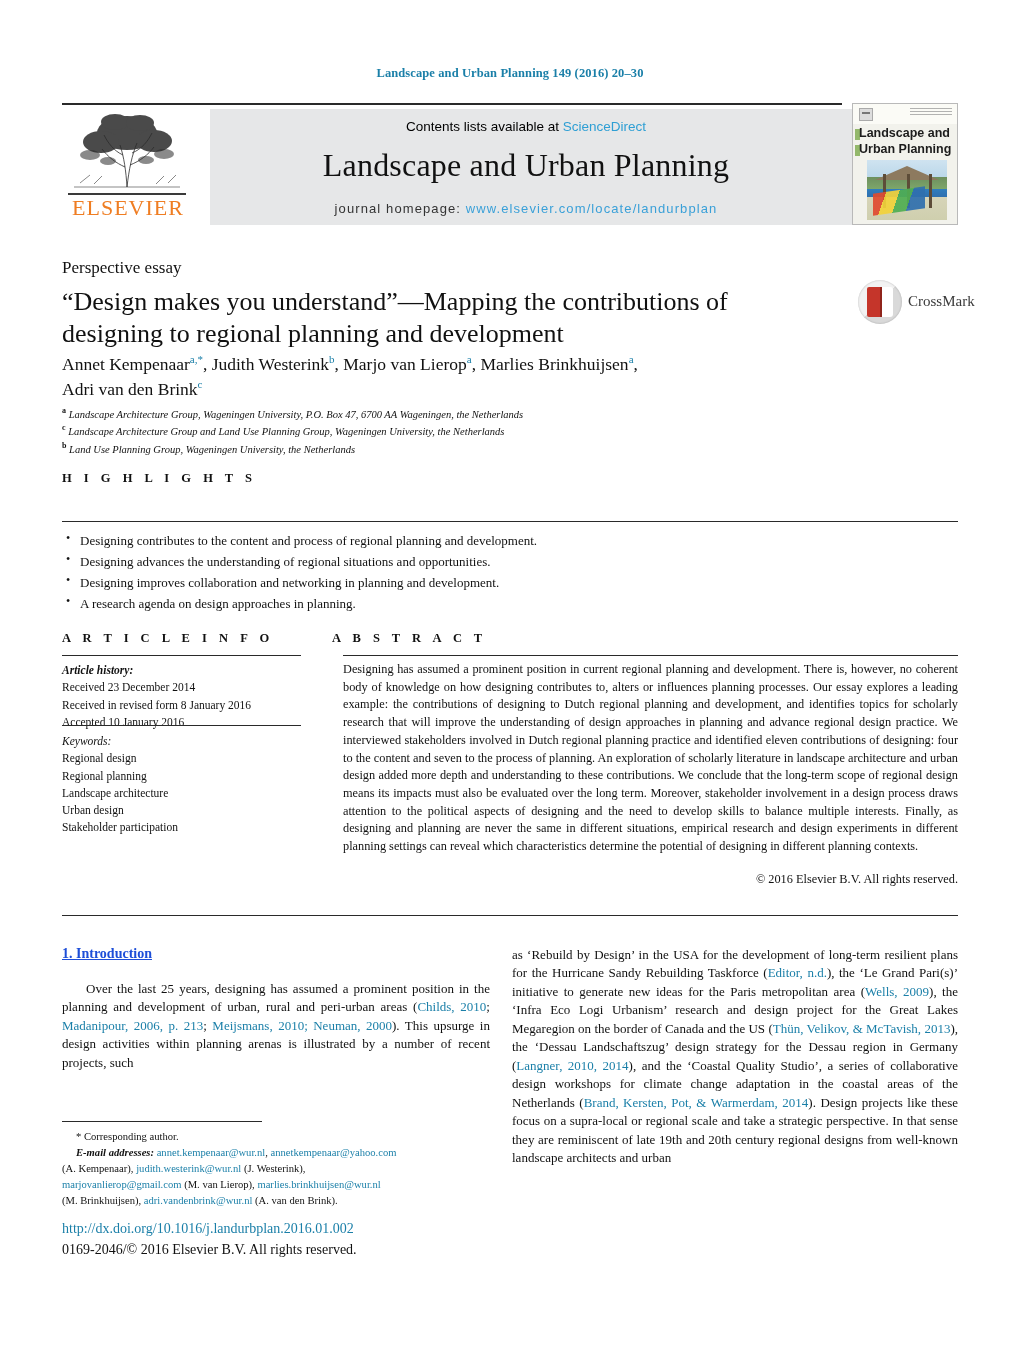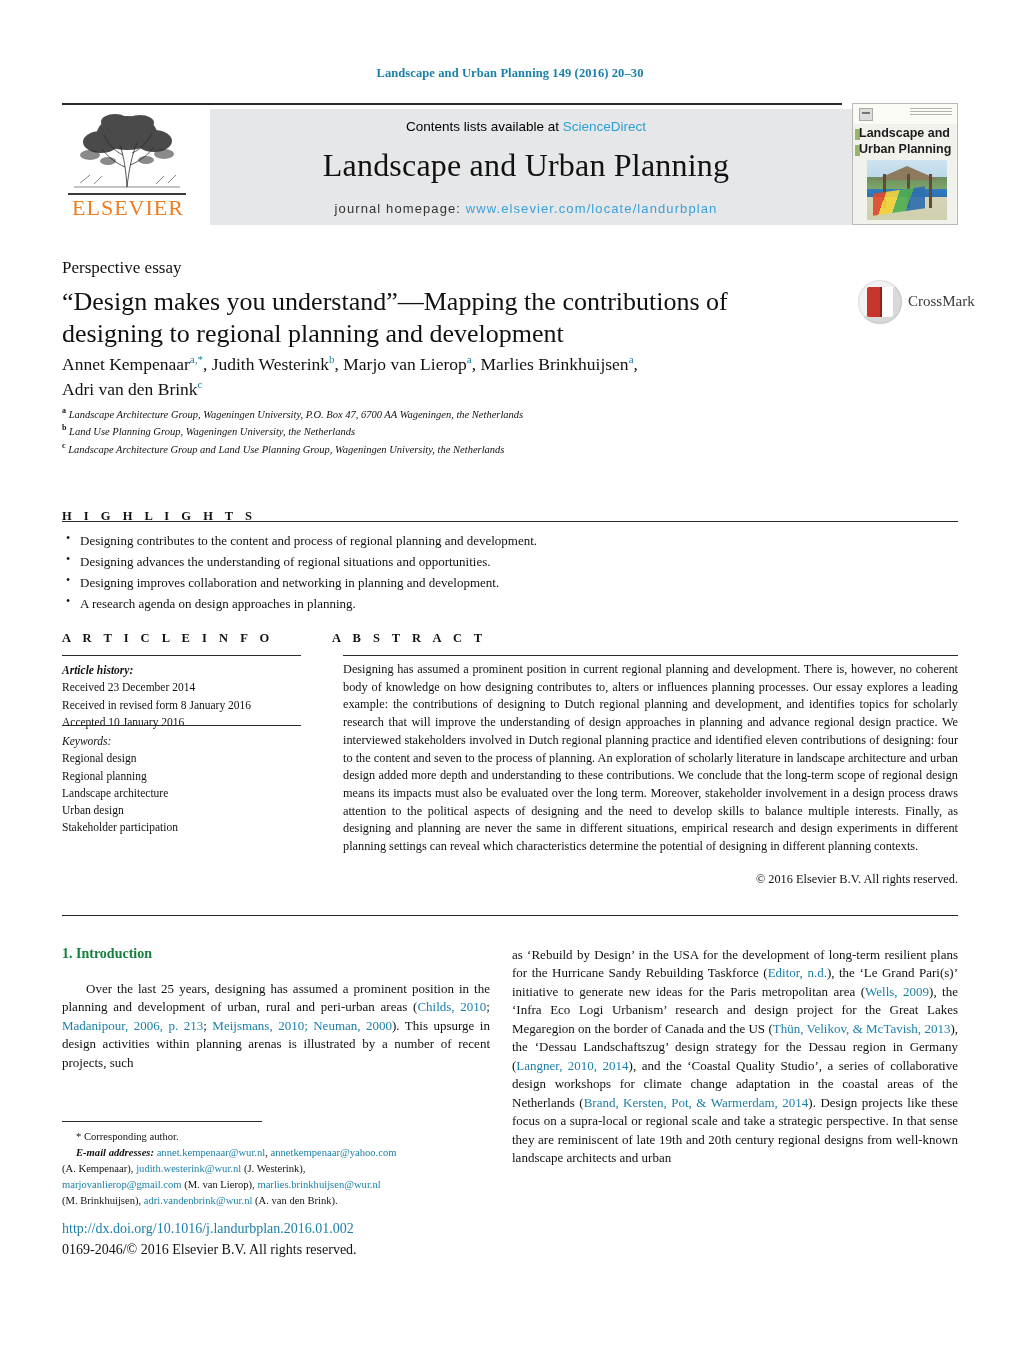--- a/index.html
+++ b/index.html
@@ -152,21 +152,21 @@
   .cm-text {
     position:absolute; left:50px; top:15px;
     font-family:"Liberation Serif", serif; font-size:15px; color:#3b3b3b;
   }
 
   
   .sec-label {
     font-family:"Liberation Serif", serif;
     font-size:12.5px; font-weight:bold; letter-spacing:4.5px; color:#111;
   }
-  .hl-wrap { position:absolute; left:62px; top:509px; width:760px; }
+  .hl-wrap { position:absolute; left:62px; top:471px; width:760px; }
   .hl-rule { position:absolute; left:62px; top:521px; width:896px; height:1px; background:#2a2a2a; }
   .hl-list {
     position:absolute; left:66px; top:530px; width:700px;
     font-size:13px; line-height:1.62; color:#111;
     margin:0; padding:0; list-style:none;
   }
   .hl-list li { position:relative; padding-left:14px; }
   .hl-list li:before {
     content:"\2022"; position:absolute; left:0; top:-1px; font-size:12px;
   }
@@ -189,21 +189,21 @@
   }
   .copyright {
     position:absolute; left:343px; top:872px; width:615px;
     font-size:12.3px; text-align:right; color:#111;
   }
   .ab-bottom-rule { position:absolute; left:62px; top:915px; width:896px; height:1px; background:#2a2a2a; }
 
   
   .h2 {
     position:absolute; left:62px; top:946px;
-    font-size:14px; font-weight:bold; color:#15803d;
+    font-size:14px; font-weight:bold; color:#1d4ed8;text-decoration:underline;
   }
   .col-left {
     position:absolute; left:62px; top:980px; width:428px;
     font-size:13px; line-height:1.42; text-align:justify; color:#111;
     text-indent:24px;
   }
   .col-right {
     position:absolute; left:512px; top:946px; width:446px;
     font-size:13px; line-height:1.42; text-align:justify; color:#111;
   }
@@ -306,22 +306,22 @@
     <div class="cm-text">CrossMark</div>
   </div>
 
   <div class="authors">
     <span>Annet Kempenaar</span><sup class="star">a,*</sup><span>, Judith Westerink</span><sup>b</sup><span>, Marjo van Lierop</span><sup>a</sup><span>, Marlies Brinkhuijsen</span><sup>a</sup>,<br>
     <span>Adri van den Brink</span><sup>c</sup>
   </div>
 
   <div class="affil">
     <div><sup>a</sup> <span>Landscape Architecture Group, Wageningen University, P.O. Box 47, 6700 AA Wageningen, the Netherlands</span></div>
+    <div><sup>c</sup> <span>Landscape Architecture Group and Land Use Planning Group, Wageningen University, the Netherlands</span></div>
     <div><sup>b</sup> <span>Land Use Planning Group, Wageningen University, the Netherlands</span></div>
-    <div><sup>c</sup> <span>Landscape Architecture Group and Land Use Planning Group, Wageningen University, the Netherlands</span></div>
   </div>
 
   <div class="hl-wrap sec-label">H I G H L I G H T S</div>
   <div class="hl-rule"></div>
   <ul class="hl-list">
     <li>Designing contributes to the content and process of regional planning and development.</li>
     <li>Designing advances the understanding of regional situations and opportunities.</li>
     <li>Designing improves collaboration and networking in planning and development.</li>
     <li>A research agenda on design approaches in planning.</li>
   </ul>

